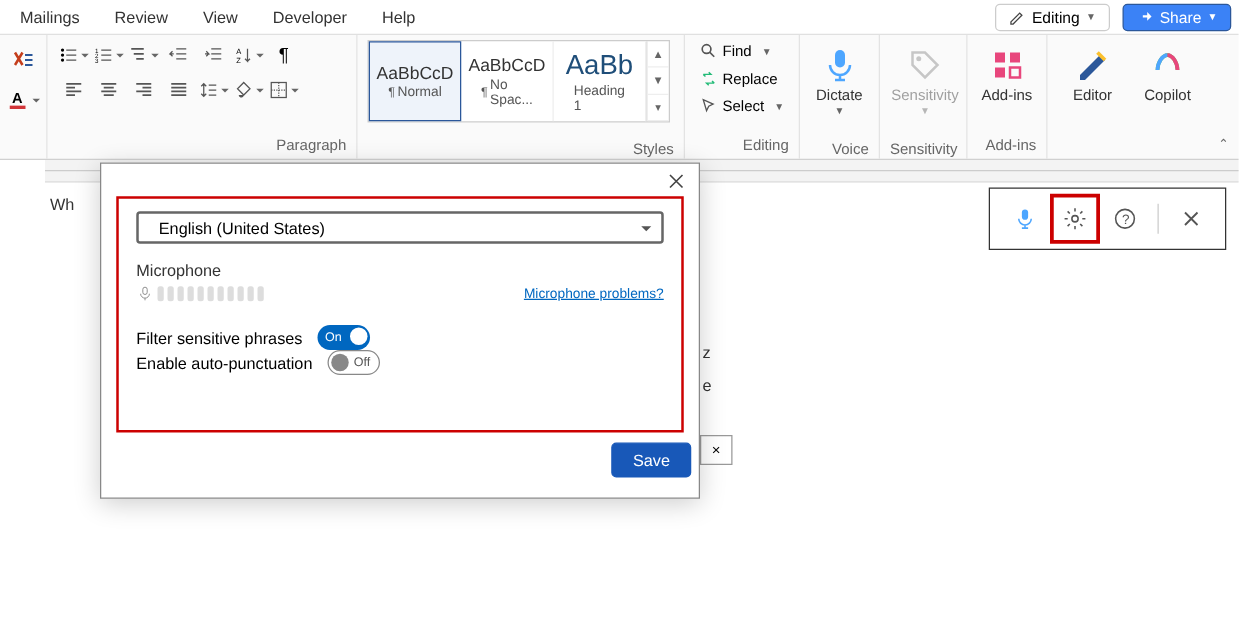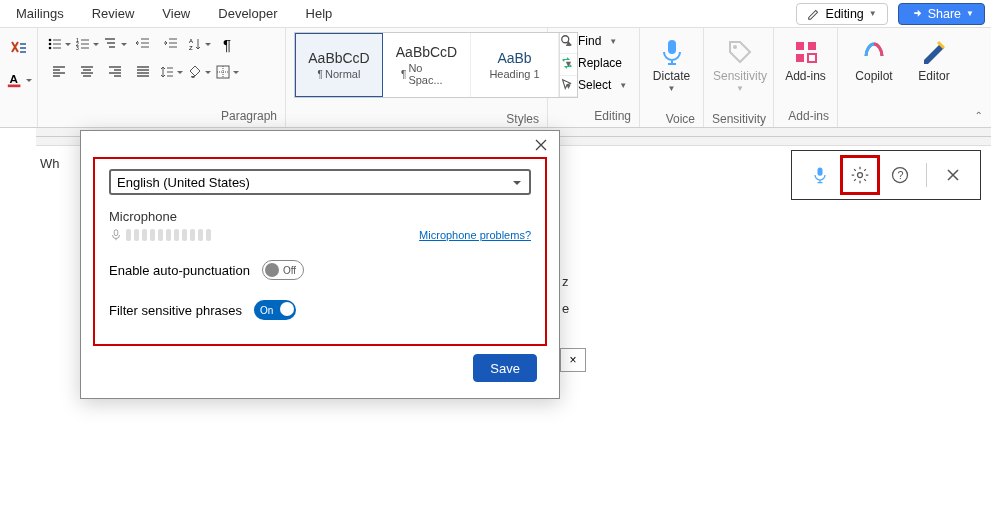--- a/index.html
+++ b/index.html
@@ -21,24 +21,24 @@
   .ribbon-group .label::after { content: ""; }
 
   
   .mini-btn { width: 26px; height: 24px; display: inline-flex; align-items: center; justify-content: center; border-radius: 3px; cursor: pointer; position: relative; }
   .dd::after { content: ""; border: 3px solid transparent; border-top-color: #666; margin-left: 2px; position: relative; top: 2px; }
   .col { display: flex; flex-direction: column; gap: 2px; }
   .row { display: flex; gap: 2px; }
 
   
   .styles-gallery { display: flex; border: 1px solid #ccc; background: #fff; height: 66px; }
-  .style-tile { width: 88px; border-right: 1px solid #eee; display: flex; flex-direction: column; align-items: center; justify-content: center; cursor: pointer; padding: 18px; }
+  .style-tile { width: 74px; border-right: 1px solid #eee; display: flex; flex-direction: column; align-items: center; justify-content: center; cursor: pointer; padding: 18px; }
   .style-tile.selected { border: 1px solid #2b579a; background: #eef3fa; }
   .style-preview { font-size: 14px; color: #333; }
-  .style-preview.big { font-size: 14px; color: #1f4e79; }
+  .style-preview.big { font-size: 22px; color: #1f4e79; }
   .style-name { font-size: 11px; color: #555; margin-top: 2px; display: flex; align-items: center; gap: 2px; }
   .style-scroll { width: 18px; display: flex; flex-direction: column; border-left: 1px solid #ddd; }
   .style-scroll div { flex: 1; display: flex; align-items: center; justify-content: center; color: #666; cursor: pointer; border-bottom: 1px solid #eee; font-size: 9px; }
 
   
   .vbtn { display: flex; flex-direction: column; align-items: center; justify-content: center; width: 56px; padding: 4px 2px; cursor: pointer; border-radius: 3px; gap: 2px; }
   .vbtn .icn { width: 32px; height: 32px; }
   .vbtn span { font-size: 12px; color: #333; text-align: center; line-height: 1.1; }
   .vbtn .caret { font-size: 8px; color: #666; }
 
@@ -59,34 +59,34 @@
   .dt-item { width: 40px; height: 40px; display: flex; align-items: center; justify-content: center; cursor: pointer; }
   .dt-item.highlight { border: 3px solid #c00; }
   .dt-sep { width: 1px; height: 24px; background: #ccc; margin: 0 6px; }
 
   
   .dialog { position: absolute; left: 80px; top: 130px; width: 480px; background: #fff; border: 1px solid #888; box-shadow: 0 4px 20px rgba(0,0,0,.2); padding-bottom: 16px; }
   .dialog-close { position: absolute; right: 4px; top: 2px; width: 28px; height: 24px; display: flex; align-items: center; justify-content: center; cursor: pointer; font-size: 14px; color: #444; }
   .dlg-redbox { border: 2px solid #c00; margin: 26px 12px 8px 12px; padding: 10px 14px 24px 14px; }
   .dlg-title { font-weight: 600; font-size: 15px; margin-bottom: 14px; color: #222; }
   .dlg-label { font-size: 13px; color: #333; margin-bottom: 4px; }
-  .dlg-select { width: 100%; height: 26px; border: 1px solid #666; border-radius: 3px; padding: 2px 22px 2px 6px; font-size: 13px; background: #fff; position: relative; margin-bottom: 14px; display: flex; align-items: center; }
+  .dlg-select { width: 100%; height: 26px; border: 1px solid #666; border-radius: 3px; padding: 2px 22px 2px 16px; font-size: 13px; background: #fff; position: relative; margin-bottom: 14px; display: flex; align-items: center; }
   .dlg-select::after { content: ""; position: absolute; right: 8px; top: 10px; border: 4px solid transparent; border-top-color: #555; }
   .dlg-select.bold { border-width: 2px; }
   .mic-row { display: flex; align-items: center; justify-content: space-between; margin-bottom: 18px; }
   .mic-level { display: flex; align-items: center; gap: 3px; }
   .mic-level .bar { width: 5px; height: 12px; background: #ddd; border-radius: 2px; }
   .link { color: #0067c0; text-decoration: underline; font-size: 11px; cursor: pointer; }
   .setting-row { display: flex; align-items: center; gap: 12px; margin-bottom: 20px; font-size: 13px; }
   .toggle { width: 42px; height: 20px; border-radius: 10px; position: relative; cursor: pointer; display: flex; align-items: center; font-size: 10px; }
   .toggle.off { border: 1px solid #888; background: #fff; color: #555; padding-left: 20px; }
   .toggle.off::before { content:""; position:absolute; left:2px; top:2px; width:14px; height:14px; border-radius:50%; background:#888; }
   .toggle.on { background: #0067c0; color: #fff; padding-left: 6px; }
   .toggle.on::after { content:""; position:absolute; right:2px; top:2px; width:14px; height:14px; border-radius:50%; background:#fff; }
-  .dlg-buttons { display: flex; justify-content: flex-end; gap: 10px; padding-right: 22px; }
+  .dlg-buttons { display: flex; justify-content: flex-end; gap: 10px; padding-right: 6px; }
   .dlg-btn { height: 28px; padding: 0 16px; border-radius: 4px; font-size: 13px; cursor: pointer; display: inline-flex; align-items: center; }
   .dlg-btn.primary { background: #1858b8; color: #fff; border: 1px solid #1858b8; }
   .dlg-btn.secondary { background: #fff; border: 1px solid #888; color: #333; }
 
   .pilcrow { font-size: 10px; }
   .side-text { position:absolute; left:562px; top:160px; font-size:13px; color:#333; line-height:1.8; }
   .side-card { position:absolute; left:560px; top:348px; width:26px; height:24px; border:1px solid #999; background:#fff; display:flex; align-items:center; justify-content:center; font-size:12px; }
 </style>
 </head>
 <body>
@@ -322,32 +322,32 @@
         <span>Add-ins</span>
       </div>
     </div>
     <div class="label">Add-ins</div>
   </div>
 
   <div class="ribbon-group" style="border-right:none">
     <div class="body">
       <div class="vbtn">
         <svg class="icn" viewBox="0 0 32 32">
+            <path d="M6 24L22 8l4 4L10 28H6v-4z" fill="#2b579a"></path>
+            <path d="M20 6l6 6" stroke="#fbc02d" stroke-width="3"></path>
+          </svg>
+        <span>Editor</span>
+      </div>
+      <div class="vbtn">
+        <svg class="icn" viewBox="0 0 32 32">
             <path d="M8 20c0-6 4-12 8-12s8 6 8 12" fill="none" stroke="#6b5" stroke-width="3"></path>
             <path d="M8 20c0-6 4-12 8-12" fill="none" stroke="#4da6ff" stroke-width="3"></path>
             <path d="M24 20c0-6-4-12-8-12" fill="none" stroke="#e8467c" stroke-width="3"></path>
           </svg>
         <span>Copilot</span>
-      </div>
-      <div class="vbtn">
-        <svg class="icn" viewBox="0 0 32 32">
-            <path d="M6 24L22 8l4 4L10 28H6v-4z" fill="#2b579a"></path>
-            <path d="M20 6l6 6" stroke="#fbc02d" stroke-width="3"></path>
-          </svg>
-        <span>Editor</span>
       </div>
     </div>
     <div class="label">&nbsp;</div>
   </div>
 
   <div class="collapse-caret">⌃</div>
 </div>
 
 <div class="ruler"></div>
 <div class="doc-area">
@@ -416,31 +416,31 @@
         <div class="bar"></div>
           <div class="bar"></div>
           <div class="bar"></div>
           <div class="bar"></div>
           <div class="bar"></div>
           <div class="bar"></div>
       </div>
       <span class="link">Microphone problems?</span>
     </div>
 
+    <div class="setting-row" style="margin-bottom:0">
+      <span>Filter sensitive phrases</span>
+      <div class="toggle on">
+        <span>On</span>
+      </div>
+    </div>
+
     <div class="setting-row">
       <span>Enable auto-punctuation</span>
       <div class="toggle off">
         <span>Off</span>
       </div>
     </div>
-
-    <div class="setting-row" style="margin-bottom:0">
-      <span>Filter sensitive phrases</span>
-      <div class="toggle on">
-        <span>On</span>
-      </div>
-    </div>
   </div>
 
   <div class="dlg-buttons">
     <div class="dlg-btn primary">Save</div>
   </div>
 </div>
 
 </body></html>

